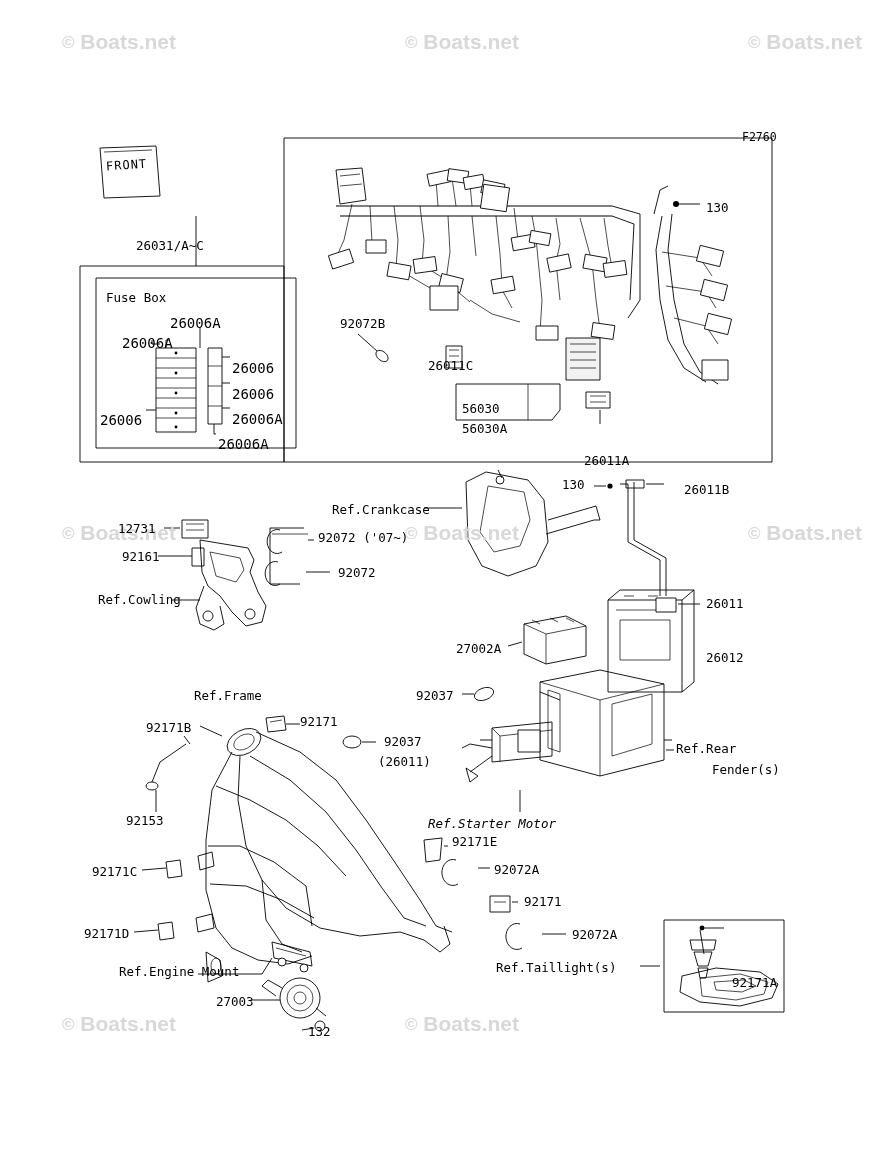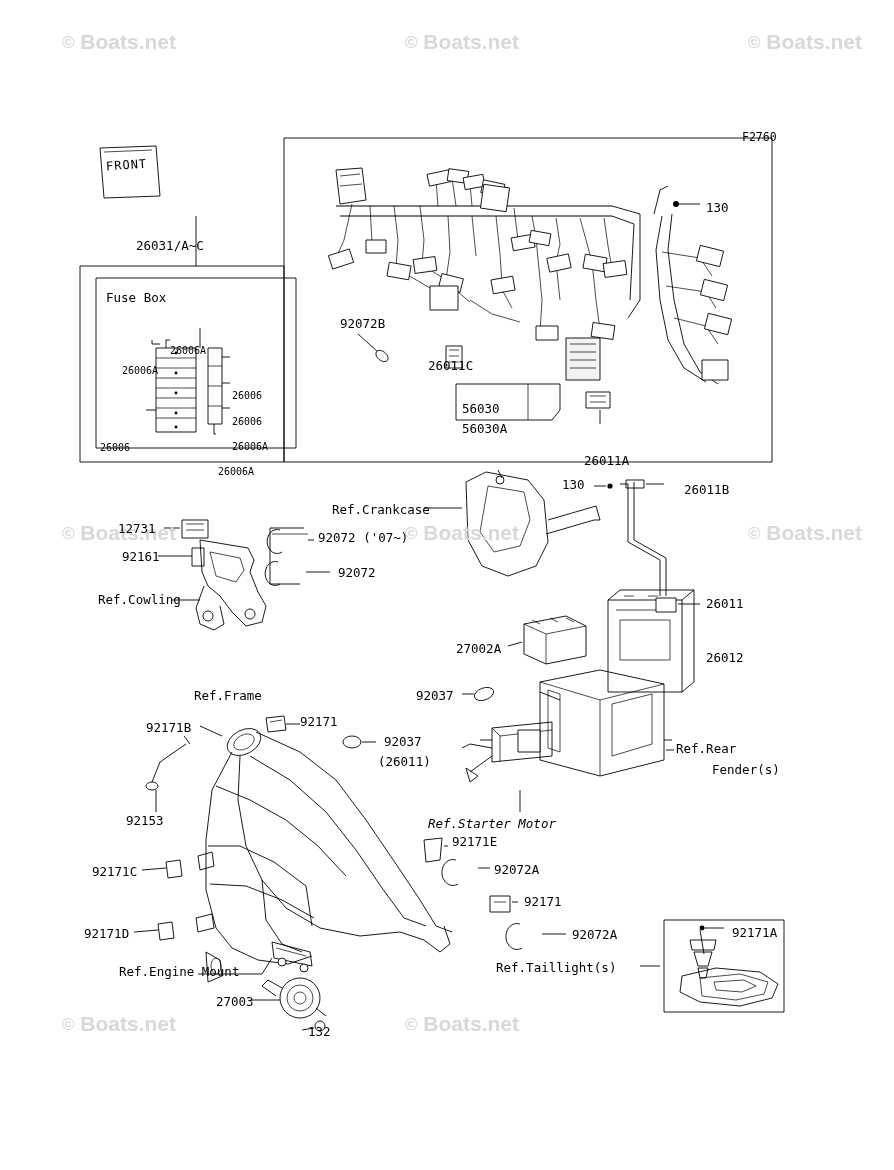--- a/index.html
+++ b/index.html
@@ -37,21 +37,21 @@
   }
   
   .lbl {
     position: absolute;
     font-family: "DejaVu Sans Mono", monospace;
     font-size: 12.5px;
     letter-spacing: 0px;
     white-space: nowrap;
     line-height: 15px;
   }
-  .lbl.sm { font-size: 10px; margin-top: 27px; }
+  .lbl.sm { font-size: 14px; }
   .code {
     position: absolute;
     font-family: "DejaVu Sans Mono", monospace;
     font-size: 11.5px;
     white-space: nowrap;
   }
   svg.overlay {
     position: absolute;
     left: 0; top: 0;
     width: 894px;
@@ -411,19 +411,19 @@
   <div class="lbl" style="left:676px;top:741px;">Ref.Rear</div>
   <div class="lbl" style="left:712px;top:762px;">Fender(s)</div>
   <div class="lbl" style="left:126px;top:813px;">92153</div>
   <div class="lbl" style="left:428px;top:816px;font-style:italic;">Ref.Starter Motor</div>
   <div class="lbl" style="left:452px;top:834px;">92171E</div>
   <div class="lbl" style="left:92px;top:864px;">92171C</div>
   <div class="lbl" style="left:494px;top:862px;">92072A</div>
   <div class="lbl" style="left:524px;top:894px;">92171</div>
   <div class="lbl" style="left:84px;top:926px;">92171D</div>
   <div class="lbl" style="left:572px;top:927px;">92072A</div>
-  <div class="lbl" style="left:732px;top:925px;">92171A</div>
+  <div class="lbl" style="left:732px;top:975px;">92171A</div>
   <div class="lbl" style="left:496px;top:960px;">Ref.Taillight(s)</div>
   <div class="lbl" style="left:104px;top:964px;padding-left:15px;">Ref.Engine Mount</div>
   <div class="lbl" style="left:216px;top:994px;">27003</div>
   <div class="lbl" style="left:260px;top:1024px;margin-left:48px;">132</div>
 
 </div>
 
 </body></html>

